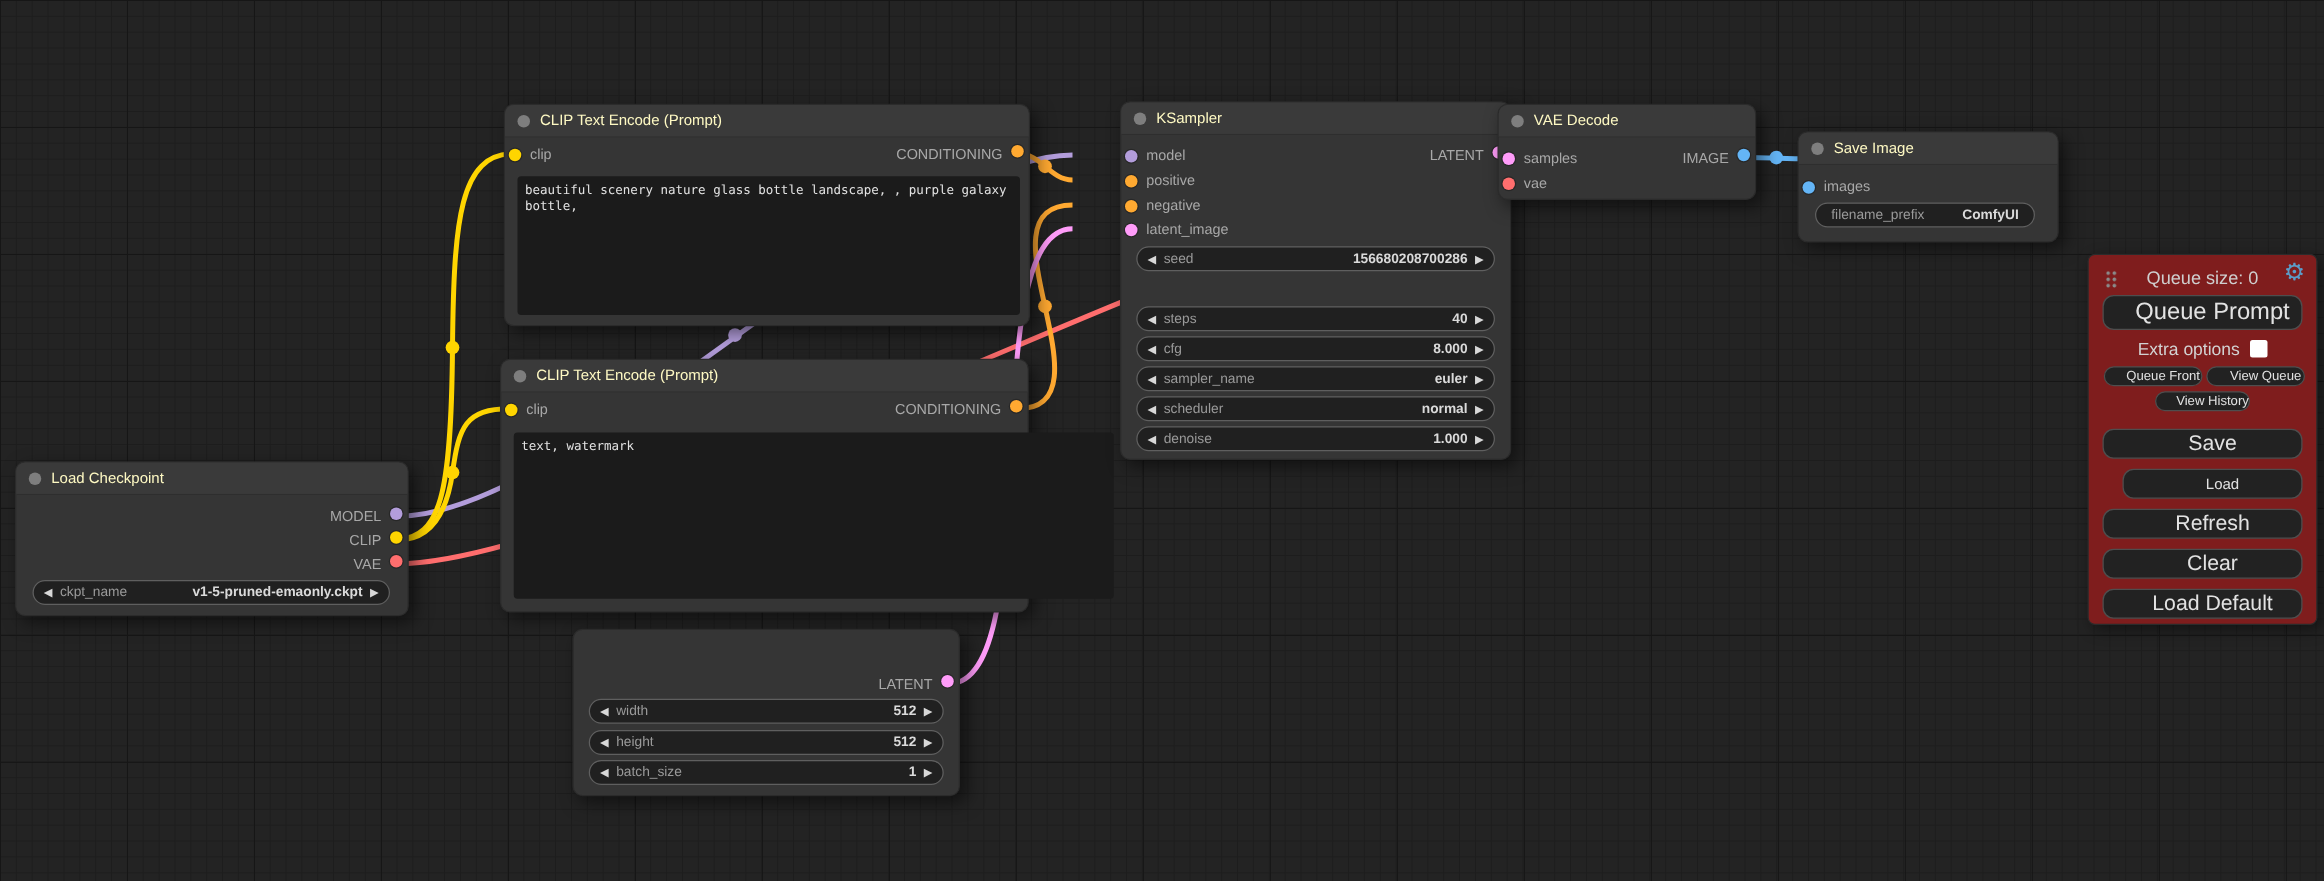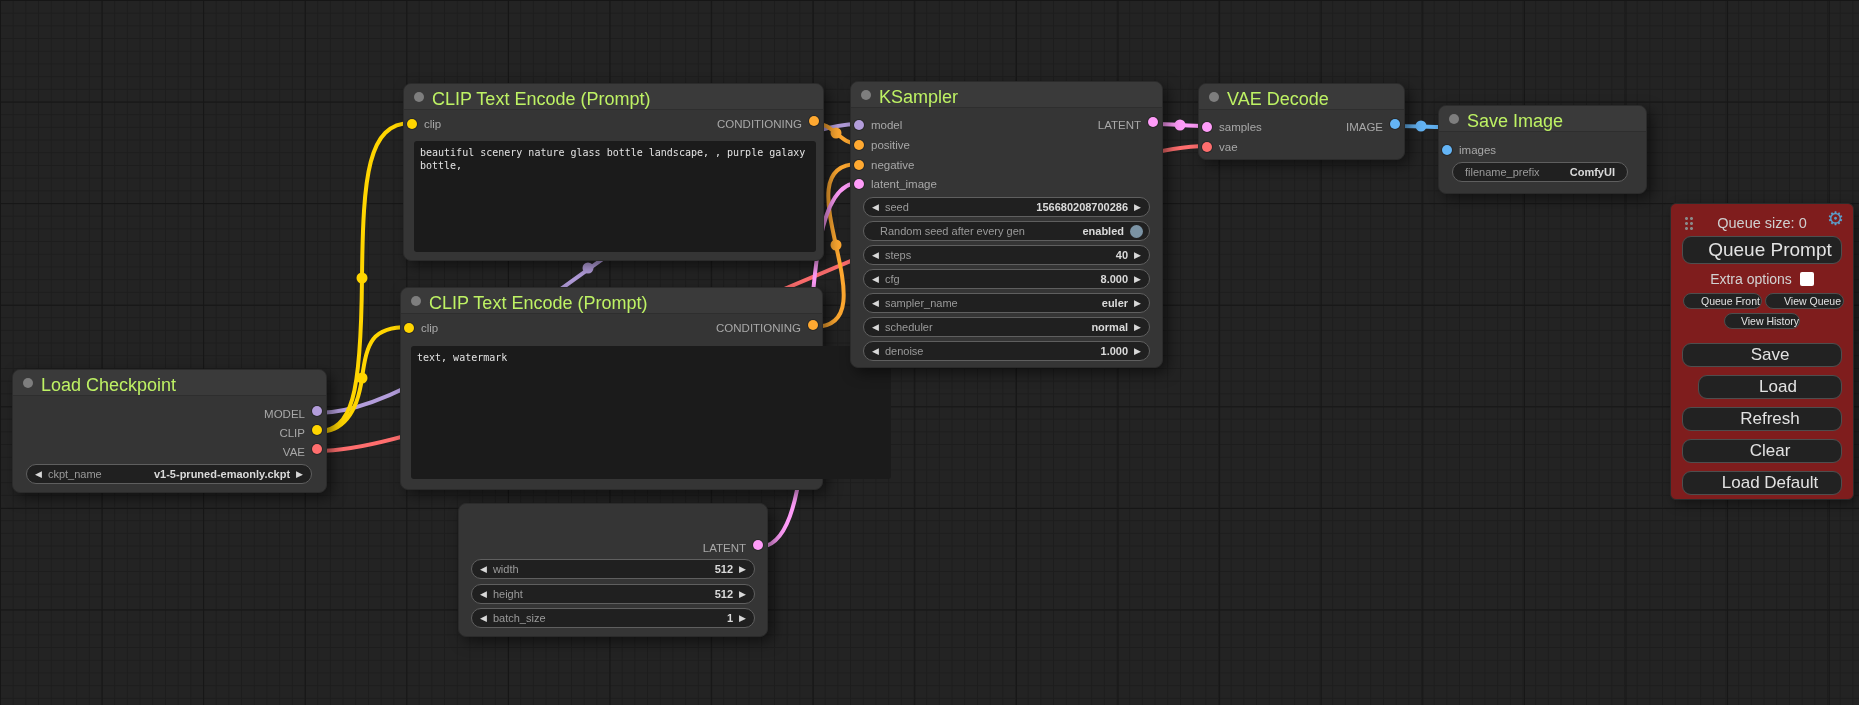--- a/index.html
+++ b/index.html
@@ -15,21 +15,21 @@
     background-size:101.6px 101.6px,101.6px 101.6px,12.7px 12.7px,12.7px 12.7px;
   }
   #wires{position:absolute;left:0;top:0;}
 
   
   .node{position:absolute;background:#353535;border:1px solid #2b2b2b;border-radius:8px;
         box-shadow:5px 5px 14px rgba(0,0,0,.5);box-sizing:border-box;}
   .titlebar{position:absolute;left:0;right:0;top:0;height:26px;background:#3a3a3a;
             border-radius:7px 7px 0 0;border-bottom:1px solid #2e2e2e;box-sizing:border-box;}
   .tdot{position:absolute;left:10px;top:8px;width:10px;height:10px;border-radius:50%;}
-  .title{position:absolute;left:28px;top:5px;font-size:18px;color:#bef264;white-space:nowrap;}
+  .title{position:absolute;left:28px;top:5px;font-size:12px;color:#fef9c3;white-space:nowrap;}
 
   .srow{position:absolute;left:0;right:0;height:16px;}
   .in{position:absolute;left:3px;top:0;display:flex;align-items:center;gap:7px;height:16px;}
   .out{position:absolute;right:4px;top:0;display:flex;gap:7px;height:16px;}
   .pdot{width:10px;height:10px;border-radius:50%;box-shadow:0 0 0 1px rgba(0,0,0,.25);}
   .slabel{font-size:11.5px;color:#a8a8a8;line-height:16px;white-space:nowrap;}
 
   .widget{position:absolute;height:20px;background:#202020;border:1px solid #5f5f5f;border-radius:10px;
           display:flex;align-items:center;box-sizing:border-box;padding:0 8px;gap:6px;font-size:11px;}
   .warr{color:#d8d8d8;font-size:9px;line-height:18px;}
@@ -54,21 +54,21 @@
   #node-clip-neg{left:400px;top:287px;width:423px;height:203px;}
   #cn-row{top:32px;}
   #cn-text{left:10px;top:58px;width:480px;height:133px;}
 
   #node-empty-latent{left:458px;top:503px;width:310px;height:134px;}
   #el-row{top:36px;}
   #el-w0{left:12px;right:12px;top:55px;}
   #el-w1{left:12px;right:12px;top:80px;}
   #el-w2{left:12px;right:12px;top:104px;}
 
-  #node-ksampler{left:850px;top:81px;width:313px;height:287px;}
+  #node-ksampler{left:896px;top:81px;width:313px;height:287px;}
   #ks-row-model{top:35px;} #ks-row-pos{top:55px;} #ks-row-neg{top:75px;} #ks-row-lat{top:94px;}
   #ks-w0{left:12px;right:12px;top:115px;}
   #ks-w1{left:12px;right:12px;top:139px;padding-left:16px;}
   #ks-w2{left:12px;right:12px;top:163px;}
   #ks-w3{left:12px;right:12px;top:187px;}
   #ks-w4{left:12px;right:12px;top:211px;}
   #ks-w5{left:12px;right:12px;top:235px;}
   #ks-w6{left:12px;right:12px;top:259px;}
 
   #node-vae-decode{left:1198px;top:83px;width:207px;height:77px;}
@@ -88,21 +88,21 @@
   .qbtn{background:#222;border:1px solid #4e4e4e;border-radius:9px;color:#e2e2e2;
         display:flex;align-items:center;justify-content:center;box-sizing:border-box;white-space:nowrap;padding-left:16px;}
   #qp-queue-prompt{position:absolute;left:11px;right:11px;top:32px;height:28px;font-size:19px;}
   #qp-extra{position:absolute;left:0;right:0;top:66px;height:18px;display:flex;align-items:center;
             justify-content:center;gap:8px;font-size:14px;color:#d2d2d2;}
   #qp-checkbox{width:14px;height:14px;background:#ffffff;border-radius:2px;}
   #qp-queue-front{position:absolute;left:12px;top:89px;width:79px;height:16px;font-size:10.5px;border-radius:8px;}
   #qp-view-queue{position:absolute;right:9px;top:89px;width:79px;height:16px;font-size:10.5px;border-radius:8px;}
   #qp-view-history{position:absolute;left:53px;top:109px;width:76px;height:16px;font-size:10.5px;border-radius:8px;}
   #qp-save{position:absolute;left:11px;right:11px;top:139px;height:24px;font-size:17px;}
-  #qp-load{position:absolute;left:11px;right:11px;top:171px;height:24px;font-size:17px;margin-left:16px;}
+  #qp-load{position:absolute;left:11px;right:11px;top:171px;height:24px;font-size:12px;margin-left:16px;}
   #qp-refresh{position:absolute;left:11px;right:11px;top:203px;height:24px;font-size:17px;}
   #qp-clear{position:absolute;left:11px;right:11px;top:235px;height:24px;font-size:17px;}
   #qp-load-default{position:absolute;left:11px;right:11px;top:267px;height:24px;font-size:17px;}
 </style>
 </head>
 <body>
 
 <svg id="wires" width="1859" height="705">
   <path d="M318,413 C460,413 720,124 858,124" stroke-width="4" fill="none" stroke="#B39DDB"></path>
   <path d="M318,432 C352,429 361,398 362,278 C363,175 368,123 411,123" stroke-width="4" fill="none" stroke="#FFD500"></path>
@@ -255,26 +255,20 @@
     </span>
   </div>
 
   <div class="widget" id="ks-w0">
     <span class="warr">◀</span>
     <span class="wlabel">seed</span>
     <span class="wspacer"></span>
     <span class="wvalue">156680208700286</span>
     <span class="warr">▶</span>
   </div>
-  <div class="widget" id="ks-w1">
-    <span class="wlabel">Random seed after every gen</span>
-    <span class="wspacer"></span>
-    <span class="wvalue">enabled</span>
-    <span class="knob"></span>
-  </div>
   <div class="widget" id="ks-w2">
     <span class="warr">◀</span>
     <span class="wlabel">steps</span>
     <span class="wspacer"></span>
     <span class="wvalue">40</span>
     <span class="warr">▶</span>
   </div>
   <div class="widget" id="ks-w3">
     <span class="warr">◀</span>
     <span class="wlabel">cfg</span>

